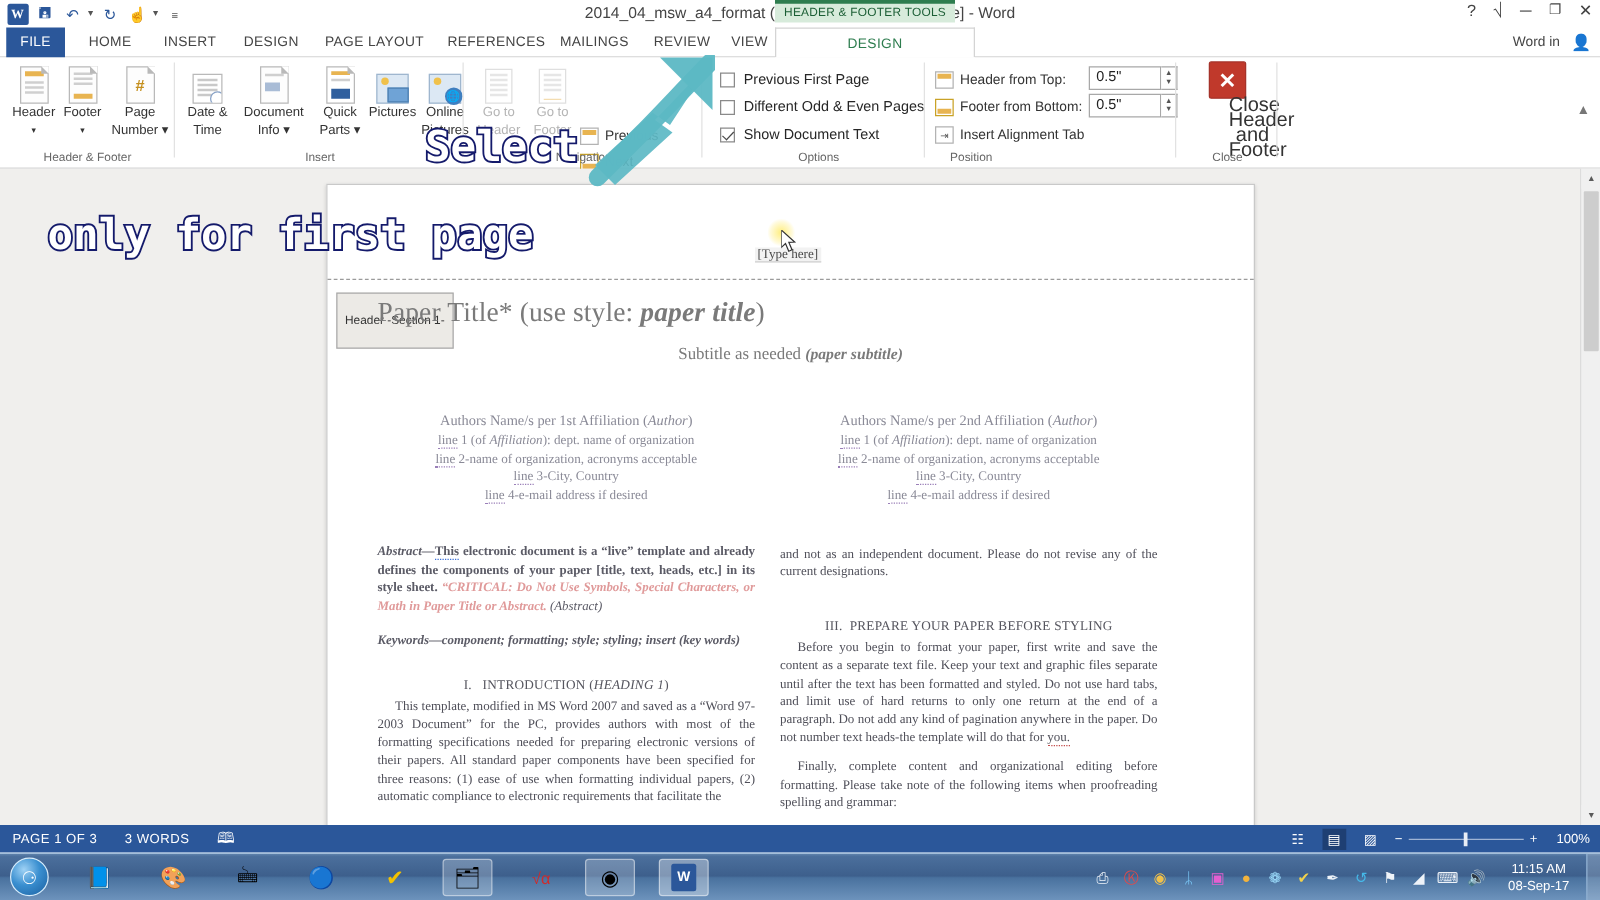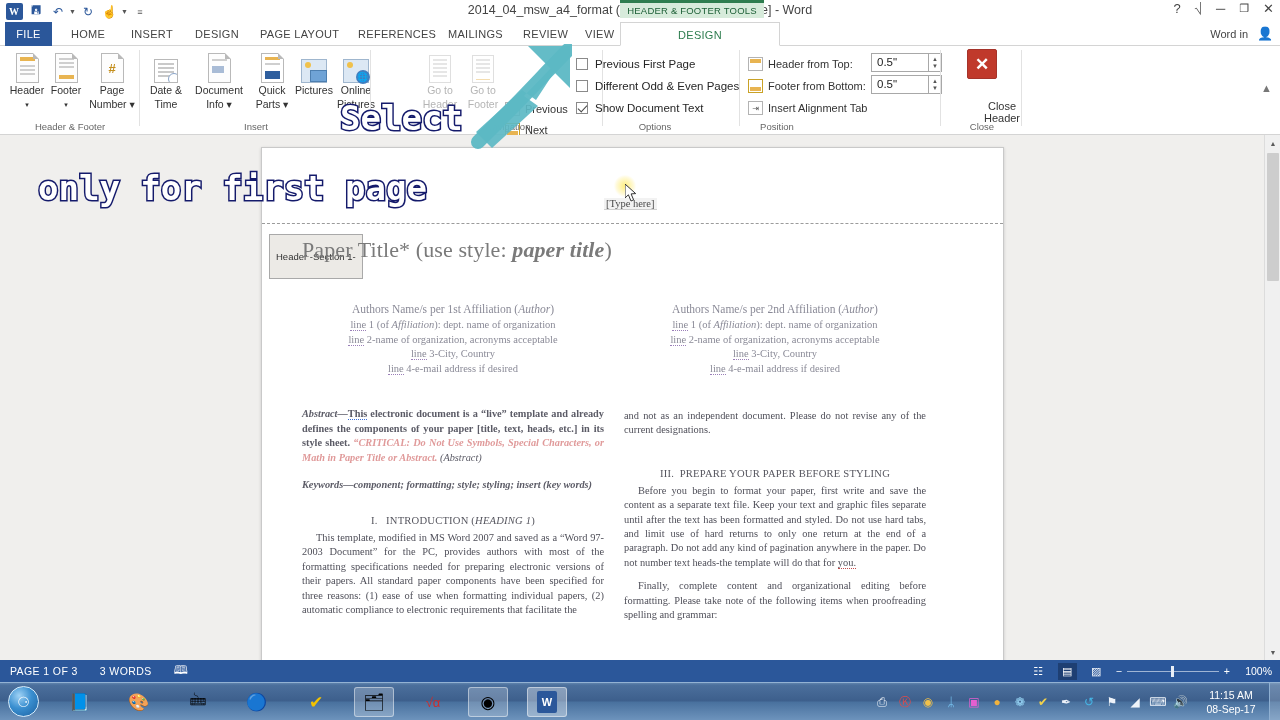--- a/index.html
+++ b/index.html
@@ -119,21 +119,21 @@
   .spinbtns i { font-size:6px;color:#555;line-height:7px;font-style:normal; }
 
   .closebtn {
     position:absolute; top:3px; width:78px; text-align:center; cursor:default;
   }
   .closebtn .xic {
     width:30px;height:30px;margin:0 auto;background:#c0392b;border:1px solid #a5332a;
     display:flex;align-items:center;justify-content:center;color:#fff;font-size:17px;font-weight:bold;
     border-radius:2px;
   }
-  .closebtn .tx { font-size:11px;color:#333;line-height:12px;margin-top:21px;padding-left:40px; }
+  .closebtn .tx { font-size:16px;color:#333;line-height:12px;margin-top:0;padding-left:40px; }
 
   .ribcollapse { position:absolute; right:8px; top:36px; font-size:11px; color:#777; cursor:default; }
 
   
   .docarea {
     position:absolute; left:0; top:135px; width:1280px; height:525px;
     background:#f0efed;
     overflow:hidden;
   }
   .page {
@@ -381,21 +381,21 @@
             <div style="position:absolute;right:-2px;bottom:-2px;width:14px;height:14px;border-radius:50%;background:#3f7fc0;color:#fff;font-size:9px;text-align:center;line-height:14px">🌐</div>
           </div>
         </div>
         <div class="tx">Online</div>
         <div class="tx">Pictures</div>
       </div>
       <div class="glabel">Insert</div>
       <div class="sep"></div>
     </div>
 
-    <div class="grp" style="left:372px; width:190px;margin-left:41px;">
+    <div class="grp" style="left:372px; width:190px;">
       <div class="bigbtn dis" style="left:4px">
         <div class="ic">
           <div class="lines-ic" style="opacity:.45">
               <i style="top:3px"></i>
               <i style="top:7px"></i>
               <i style="top:11px"></i>
               <i style="top:15px"></i>
               <i style="top:19px"></i>
             </div>
         </div>
@@ -499,20 +499,23 @@
       <div class="hdrtag">Header -Section 1-</div>
       <div class="glow"></div>
       <div class="typehere">[Type here]</div>
       <svg class="mousecur" viewBox="0 0 13 19">
         <polygon points="0,0 0,14 3.4,10.8 6,17 8.6,15.8 6.1,9.9 10.7,9.6" fill="#fff" stroke="#333" stroke-width="1"></polygon>
       </svg>
 
       <div class="doc-inner">
         <div class="ptitle">
           <span>Paper Title* (use style: </span><i>paper title</i><span>)</span>
+        </div>
+        <div class="psub">
+          <span>Subtitle as needed </span><i>(paper subtitle)</i>
         </div>
 
         <div class="cols">
 
           <div class="col">
             <div class="aff">
               <div class="l0">
                 <span>Authors Name/s per 1st Affiliation (</span><i>Author</i><span>)</span>
               </div>
               <div class="ln"><span class="uw">line</span><span> 1 (of </span><i>Affiliation</i><span>): dept. name of organization</span></div>

